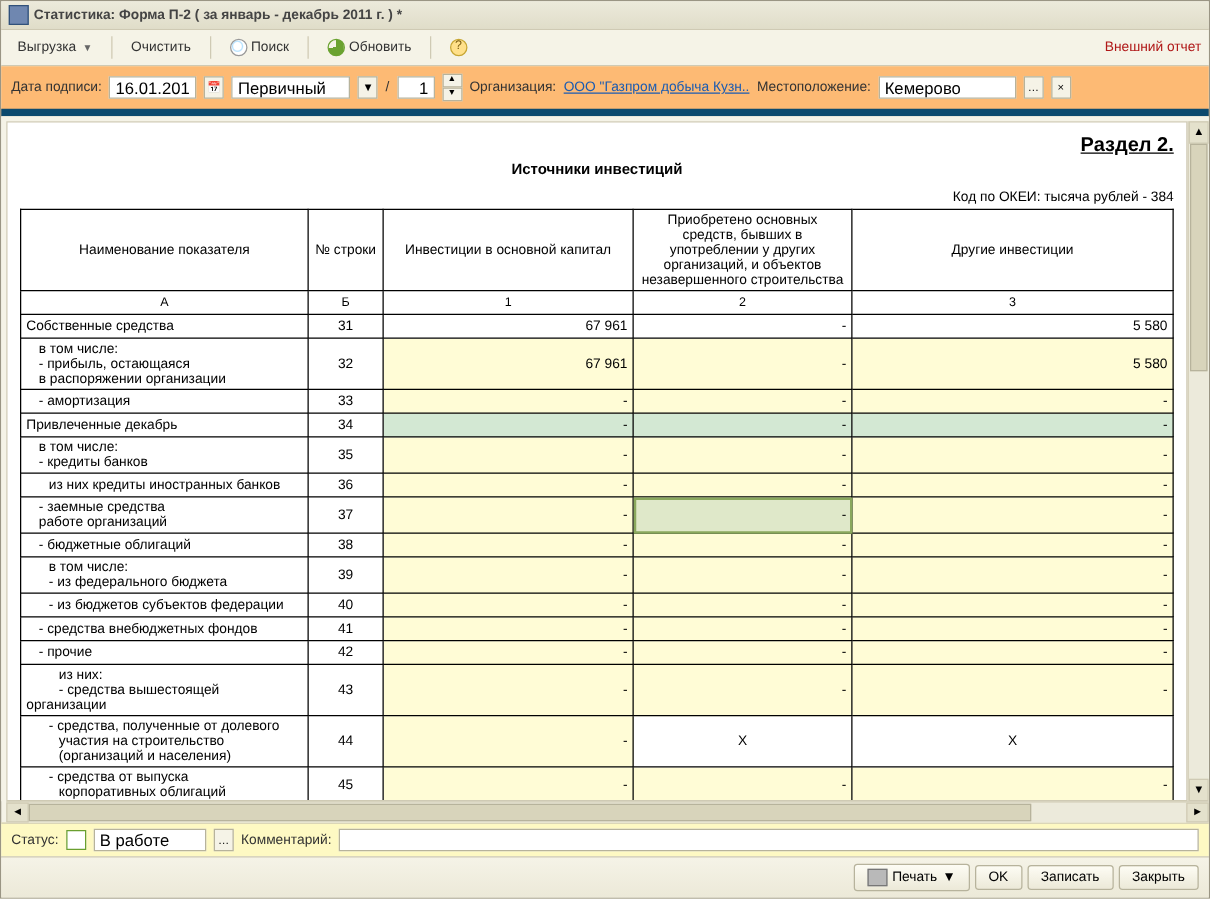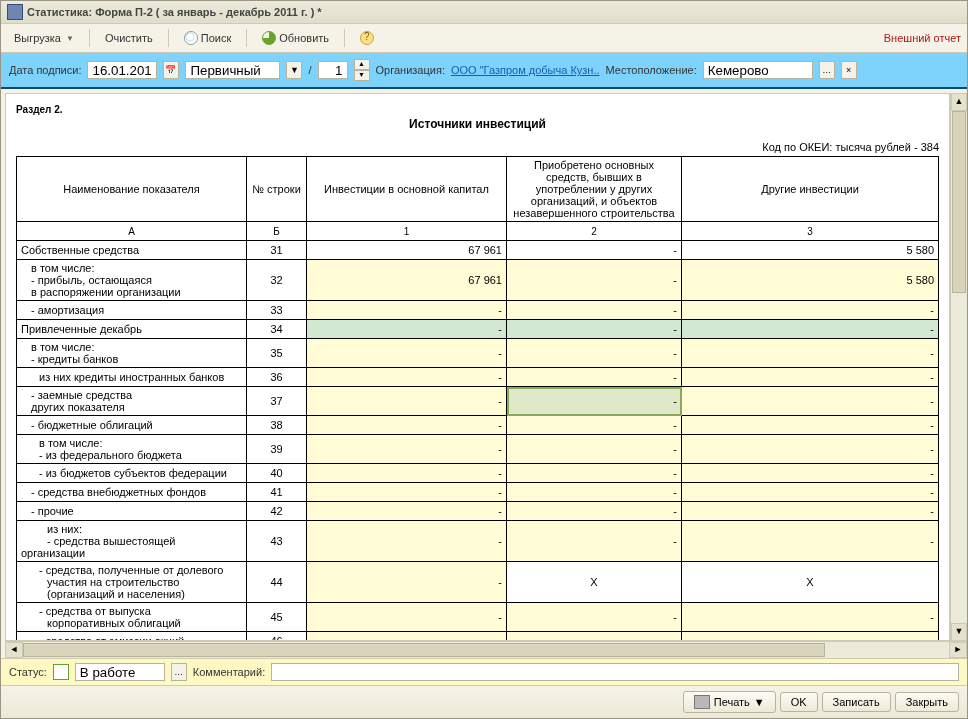--- a/index.html
+++ b/index.html
@@ -80,22 +80,22 @@
   .ic-help { background: #ffe08a; border-radius: 50%; border-color: #c7a634; position: relative; }
   .ic-help::after { content: "?"; position: absolute; left: 3px; top: -1px; font-size: 10px; color: #7a5c10; }
   .ext-report { margin-left: auto; color: #b01818; }
 
   
   .parambar {
     padding: 6px 8px;
     display: flex;
     align-items: center;
     gap: 6px;
-    border-bottom: 2px solid #0c4a6e;
-    background: #7dd3fc;
+    border-bottom: 6px solid #0c4a6e;
+    background: #fdba74;
     white-space: nowrap;
   }
   .lbl { color: #333; }
   .inp {
     background: #fff;
     border: 1px solid #b7b39c;
     padding: 2px 4px;
     height: 18px;
     box-sizing: border-box;
   }
@@ -165,21 +165,21 @@
     position: absolute;
     top: 18px;
     left: 1px;
     width: 12px;
     height: 180px;
     background: #d8d4bb;
     border: 1px solid #b7b39c;
   }
 
   
-  .sec-title { text-align: left; font-weight: bold; font-size: 10px; margin: 0 0 2px; }
+  .sec-title { text-align: right; font-weight: bold; font-size: 16px; margin: 0 0 2px; text-decoration: underline; }
   .sec-sub { text-align: center; font-weight: bold; font-size: 12px; margin: 0 0 10px; }
   .okeinote { text-align: right; font-size: 11px; margin-bottom: 3px; }
 
   
   table.main {
     width: 100%;
     border-collapse: collapse;
     table-layout: fixed;
   }
   table.main th, table.main td {
@@ -430,21 +430,21 @@
                 <div style="padding-left:18px">из них кредиты иностранных банков</div>
               </td>
               <td class="ln">36</td>
               <td class="val yellow">-</td>
               <td class="val yellow">-</td>
               <td class="val yellow">-</td>
             </tr>
             <tr>
               <td class="name">
                 <div style="padding-left:10px">- заемные средства</div>
-                <div style="padding-left:10px">других показателя</div>
+                <div style="padding-left:10px">работе организаций</div>
               </td>
               <td class="ln">37</td>
               <td class="val yellow">-</td>
               <td class="val sel">-</td>
               <td class="val yellow">-</td>
             </tr>
             <tr>
               <td class="name">
                 <div style="padding-left:10px">- бюджетные облигаций</div>
               </td>

